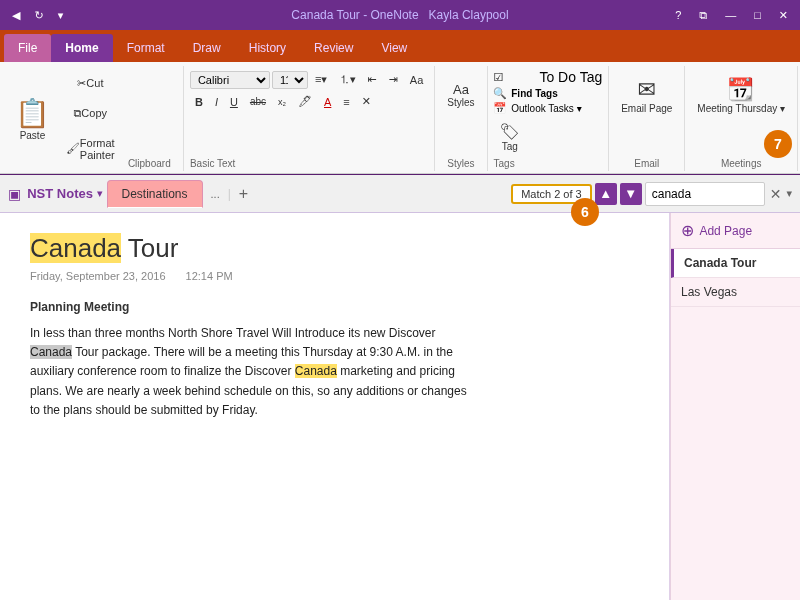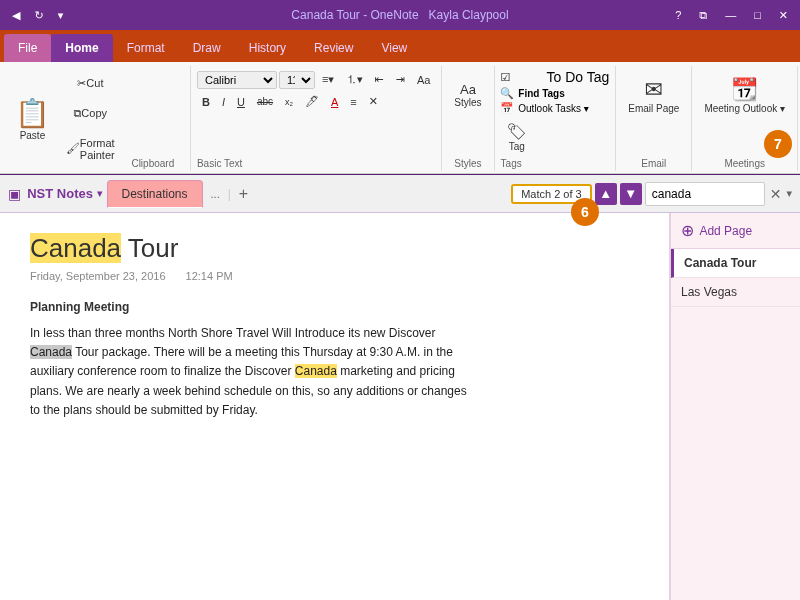--- a/index.html
+++ b/index.html
@@ -446,21 +446,21 @@
       <div class="rb-btn">
         <span style="font-size:22px;">✉</span>
         <span style="font-size:10px;text-align:center;">Email Page</span>
       </div>
       <div class="ribbon-group-label">Email</div>
     </div>
 
     <div class="ribbon-group">
       <div class="rb-btn">
         <span style="font-size:22px;">📆</span>
-        <span style="font-size:10px;text-align:center;">Meeting Outlook ▾</span>
+        <span style="font-size:10px;text-align:center;">Meeting Thursday ▾</span>
       </div>
       <div class="ribbon-group-label">Meetings</div>
     </div>
 
   </div>
 </div>
 
 <div class="notebook-bar">
   <span class="notebook-icon">▣</span>
   <span class="notebook-name">NST Notes</span>

